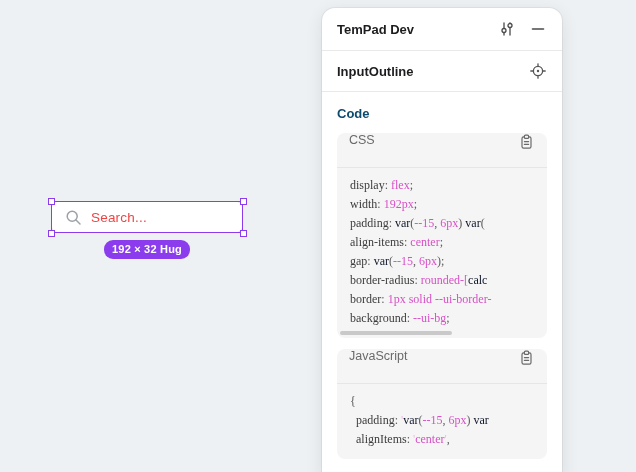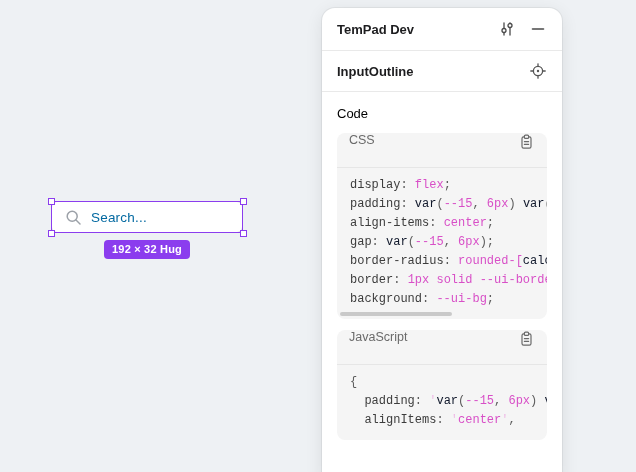--- a/index.html
+++ b/index.html
@@ -12,42 +12,42 @@
   }
 
   
   .canvas { position:absolute; inset:0; }
 
   .search-component {
     position:absolute; left:51px; top:201px; width:192px; height:32px;
     background:#ffffff; border:1px solid #d4d6d9; border-radius:6px;
     display:flex; align-items:center; padding:0 10px 0 13px; gap:9px;
   }
-  .search-placeholder { color:#0369a1; font-size:13.5px; letter-spacing:.2px; }
+  .search-placeholder { color:#ef4444; font-size:13.5px; letter-spacing:.2px; }
 
   .selection-box {
     position:absolute; left:51px; top:201px; width:192px; height:32px;
     border:1.5px solid var(--sel, #8b3dee); pointer-events:none;
   }
   .handle {
     position:absolute; width:7px; height:7px; background:#fff;
     border:1.2px solid var(--sel, #8b3dee); pointer-events:auto;
   }
   .handle.tl { left:-4.5px; top:-4.5px; }
   .handle.tr { right:-4.5px; top:-4.5px; }
   .handle.bl { left:-4.5px; bottom:-4.5px; }
   .handle.br { right:-4.5px; bottom:-4.5px; }
 
   .badge-row {
     position:absolute; left:51px; top:240px; width:192px;
     display:flex; justify-content:center;
   }
   .size-badge {
     background:var(--sel,#8b3dee); color:#fff; font-size:11px; font-weight:bold;
-    padding:3px 8px 4px; border-radius:4px; white-space:nowrap; letter-spacing:.2px;
+    padding:3px 8px 4px; border-radius:9px; white-space:nowrap; letter-spacing:.2px;
   }
 
   
   .panel {
     position:absolute; left:322px; top:8px; width:240px; height:480px;
     background:#ffffff; border-radius:13px;
     box-shadow:0 0 0 1px rgba(0,0,0,.05), 0 4px 18px rgba(0,0,0,.09);
     overflow:hidden;
   }
   .panel-header {
@@ -57,35 +57,35 @@
   .header-icons { display:flex; align-items:center; gap:13px; }
   .icon-btn { display:flex; align-items:center; justify-content:center; width:18px; height:18px; cursor:pointer; }
   .divider { height:1px; background:#e9e9e9; }
 
   .component-row {
     height:40px; display:flex; align-items:center; padding:0 15px;
   }
   .component-name { font-size:13px; font-weight:bold; color:#1d1d1f; flex:1; }
 
   .code-section { padding:14px 15px 0; }
-  .section-title { font-size:13px; font-weight:normal; color:#000000; margin-bottom:12px; }
+  .section-title { font-size:13px; font-weight:bold; color:#0c4a6e; margin-bottom:12px; }
 
   .code-block {
     background:#f5f5f5; border-radius:8px; margin-bottom:11px; overflow:hidden;
   }
   .block-header {
     height:35px; display:flex; align-items:flex-start; padding:0 12px;
     border-bottom:1px solid #e6e6e6;
   }
   .block-label { font-size:12.5px; color:#6a6a6a; flex:1; }
   .block-body {
     position:relative; padding:8px 0 10px 13px; overflow:hidden;
   }
   .code-line {
-    font-family:Liberation Mono, monospace;
+    font-family:Liberation Serif, serif;
     font-size:12px; line-height:19px; white-space:pre; height:19px;
   }
   .tok-p { color:#3c3c3c; }
   .tok-d { color:#5c5c5c; }
   .tok-v { color:#d84fc7; }
   .tok-f { color:#0f172a; }
   .tok-q { color:#eebbe5; }
 
   .h-scrollbar {
     position:absolute; left:3px; bottom:3px; width:112px; height:4px;
@@ -170,20 +170,21 @@
           <svg width="15" height="16" viewBox="0 0 15 16" fill="none" stroke="#6a6a6a" stroke-width="1.2" stroke-linecap="round">
             <rect x="3" y="2.8" width="9" height="11.4" rx="1.6"></rect>
             <rect x="5.4" y="1.2" width="4.2" height="3.2" rx="1" fill="#f5f5f5"></rect>
             <line x1="5.4" y1="7.6" x2="9.6" y2="7.6"></line>
             <line x1="5.4" y1="10.4" x2="9.6" y2="10.4"></line>
           </svg>
         </span>
       </div>
       <div class="block-body">
         <div class="code-line"><span class="tok-p">display</span><span class="tok-d">: </span><span class="tok-v">flex</span><span class="tok-d">;</span></div>
+          <div class="code-line"><span class="tok-p">width</span><span class="tok-d">: </span><span class="tok-v">192px</span><span class="tok-d">;</span></div>
           <div class="code-line"><span class="tok-p">padding</span><span class="tok-d">: </span><span class="tok-f">var</span><span class="tok-d">(</span><span class="tok-v">--15</span><span class="tok-d">, </span><span class="tok-v">6px</span><span class="tok-d">) </span><span class="tok-f">var</span><span class="tok-d">(</span></div>
           <div class="code-line"><span class="tok-p">align-items</span><span class="tok-d">: </span><span class="tok-v">center</span><span class="tok-d">;</span></div>
           <div class="code-line"><span class="tok-p">gap</span><span class="tok-d">: </span><span class="tok-f">var</span><span class="tok-d">(</span><span class="tok-v">--15</span><span class="tok-d">, </span><span class="tok-v">6px</span><span class="tok-d">);</span></div>
           <div class="code-line"><span class="tok-p">border-radius</span><span class="tok-d">: </span><span class="tok-v">rounded-[</span><span class="tok-f">calc</span></div>
           <div class="code-line"><span class="tok-p">border</span><span class="tok-d">: </span><span class="tok-v">1px solid --ui-border-</span></div>
           <div class="code-line"><span class="tok-p">background</span><span class="tok-d">: </span><span class="tok-v">--ui-bg</span><span class="tok-d">;</span></div>
           <div class="h-scrollbar"></div>
       </div>
     </div>
 

